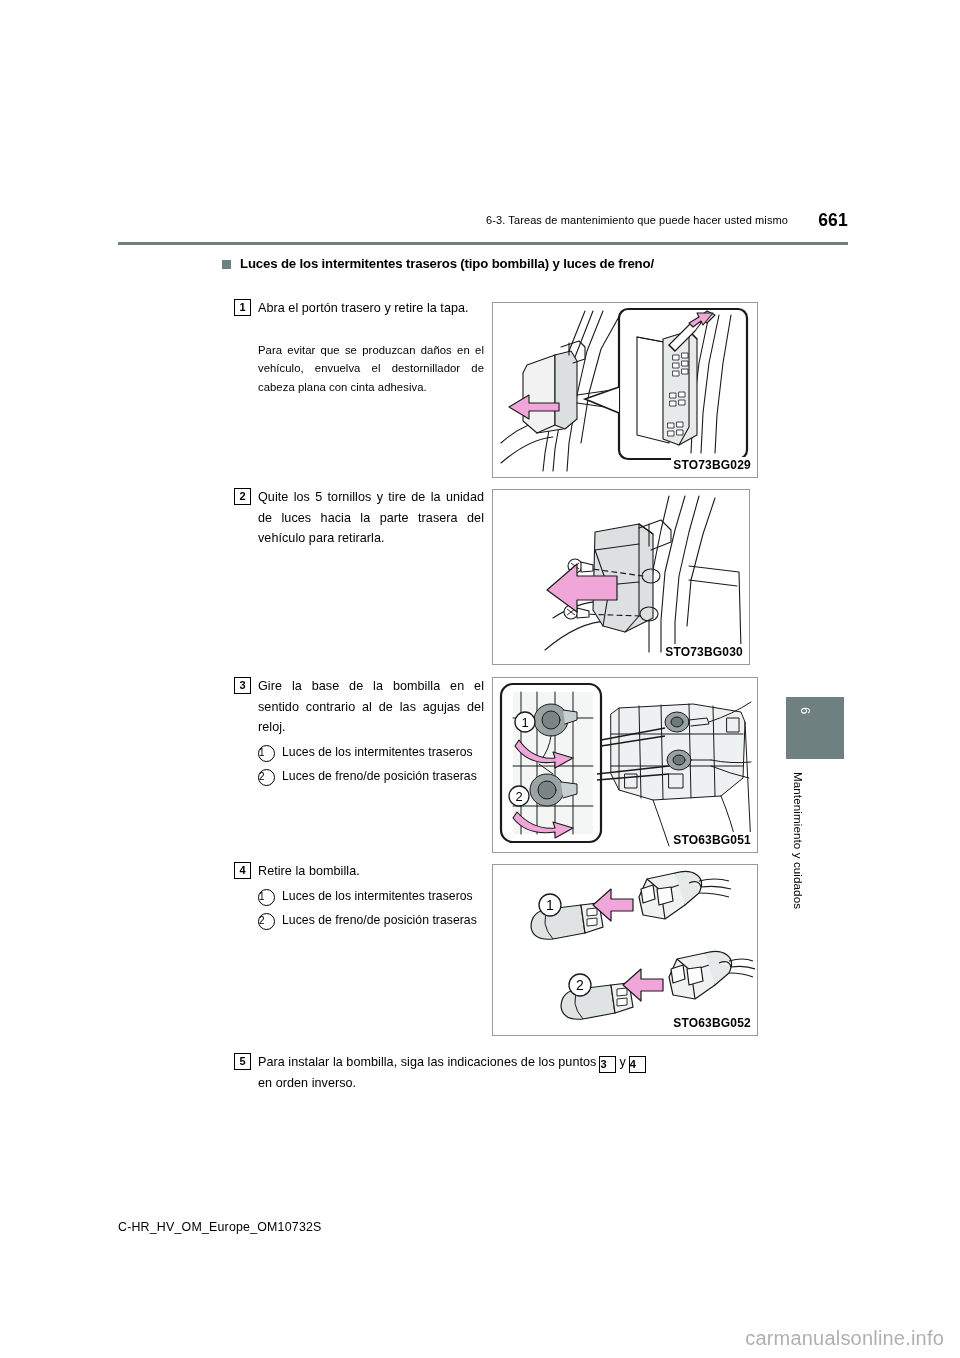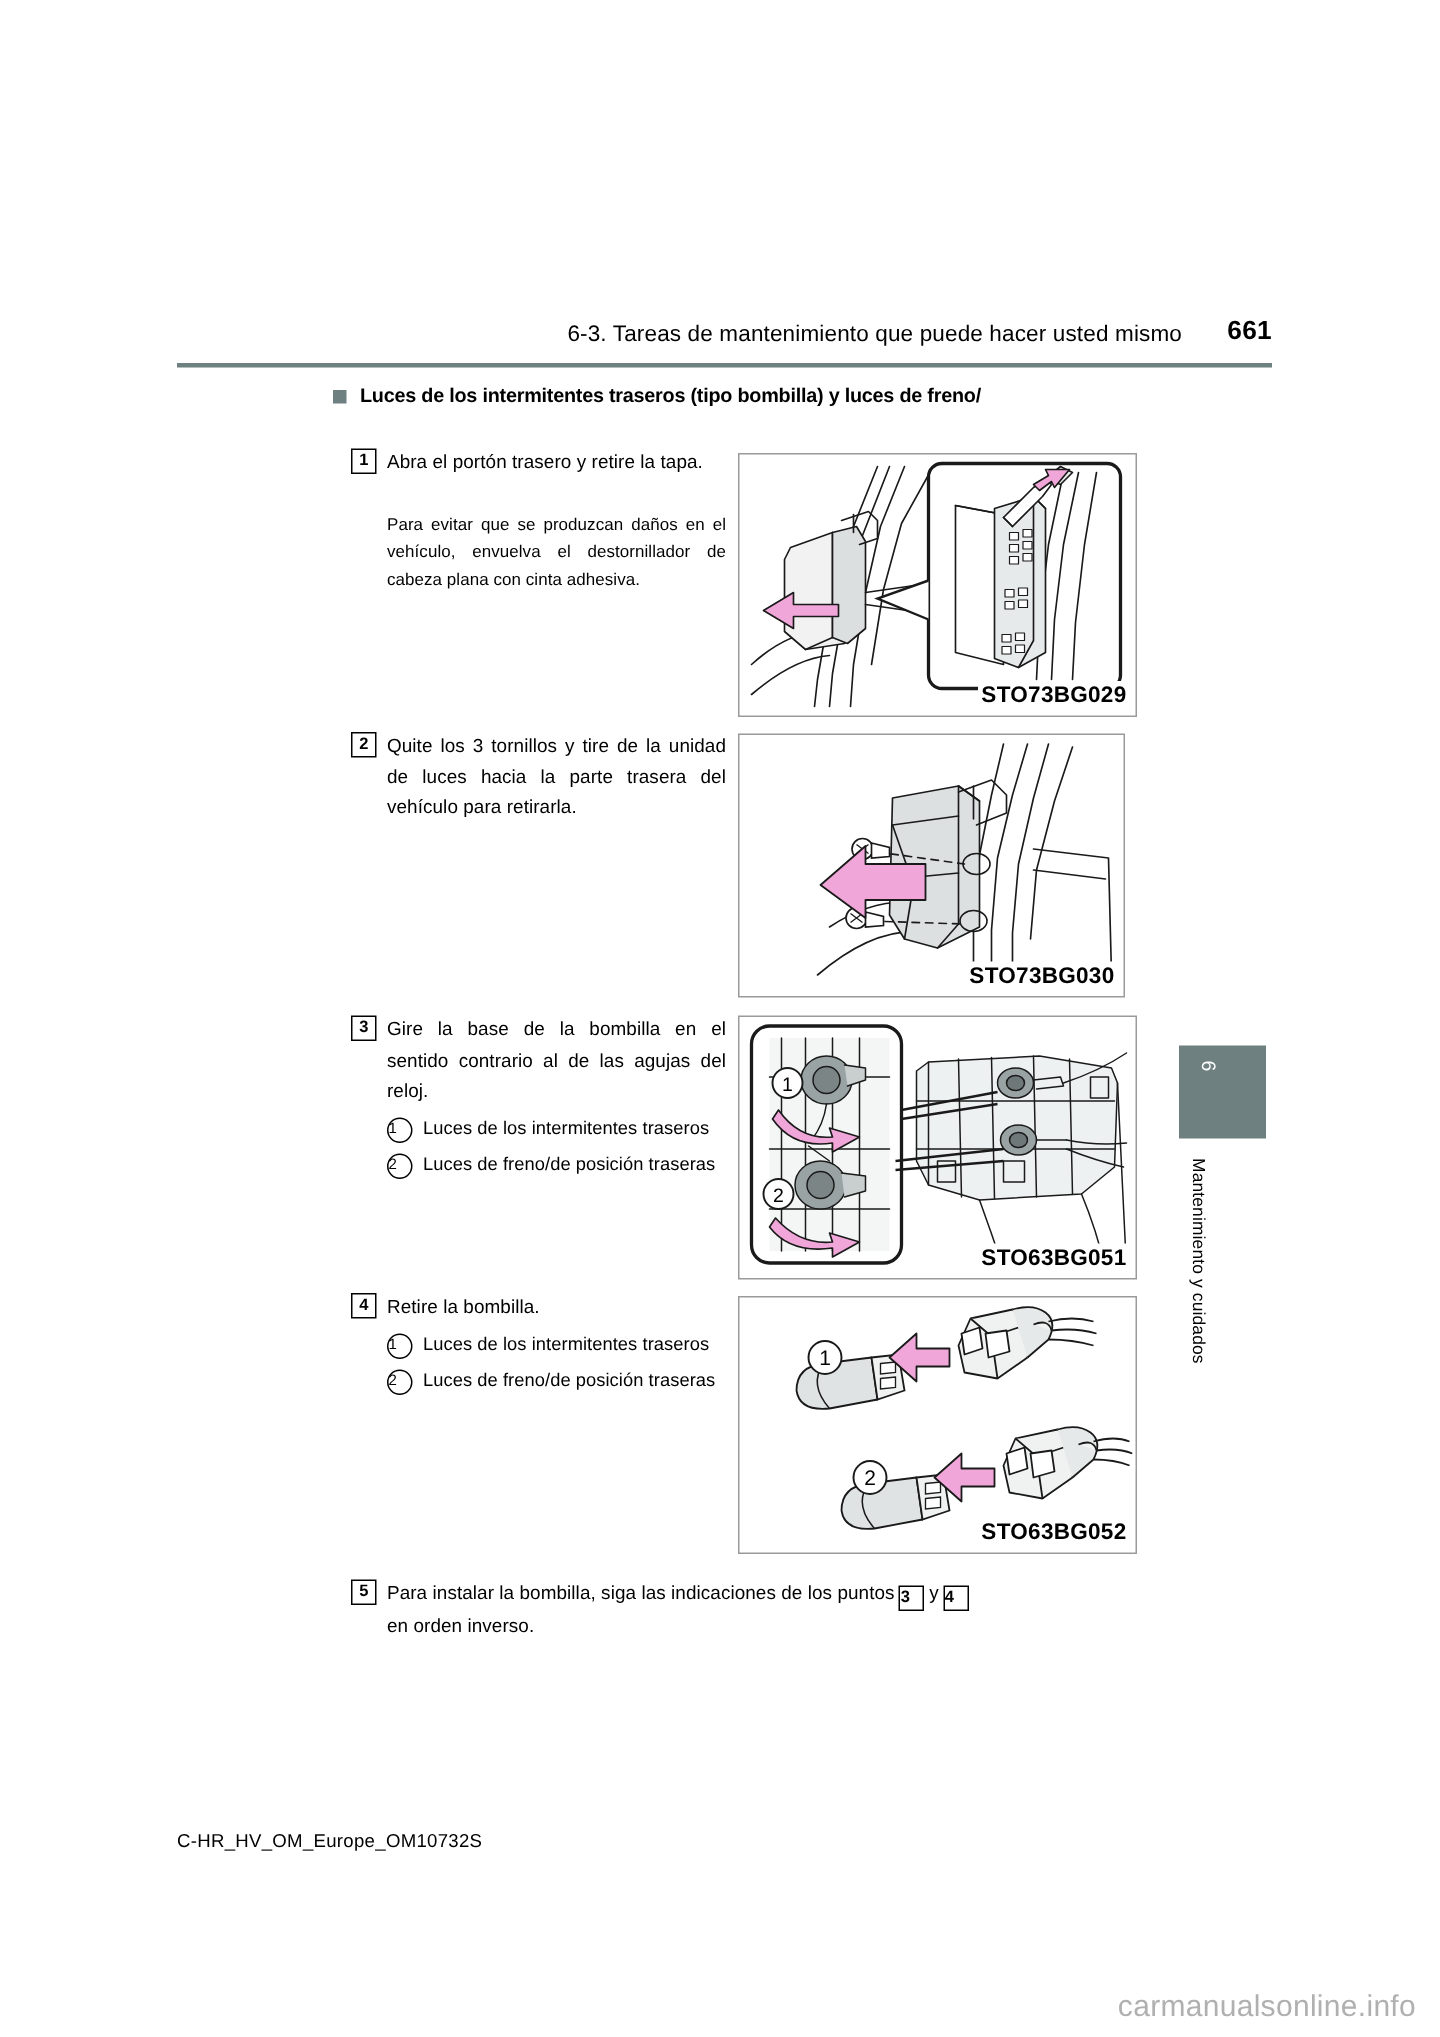--- a/index.html
+++ b/index.html
@@ -21,21 +21,21 @@
     position: absolute;
     left: 118px;
     top: 214px;
     width: 730px;
     height: 34px;
   }
   .header-title {
     position: absolute;
     right: 60px;
     top: 0;
-    font-size: 15px;
+    font-size: 11px;
     letter-spacing: 0.1px;
     white-space: nowrap;
     color: #000;
   }
   .header-pageno {
     position: absolute;
     right: 0;
     top: -4px;
     font-size: 17.5px;
     font-weight: bold;
@@ -172,21 +172,21 @@
   .fig {
     position: absolute;
     border: 1.6px solid #9a9a9a;
     background: #fff;
     box-sizing: border-box;
   }
   .fig-code {
     position: absolute;
     right: 4px;
     bottom: 4px;
-    font-size: 15px;
+    font-size: 12px;
     font-weight: bold;
     letter-spacing: 0.2px;
     background: #fff;
     padding: 1px 2px;
     margin-left: 44px;
   }
   .fig svg { display: block; }
 
   
   .side-tab {
@@ -255,21 +255,21 @@
       <p class="step-main">Abra el portón trasero y retire la tapa.</p>
       <p class="step-note">Para evitar que se produzcan daños en el vehículo, envuelva el destornillador de cabeza plana con cinta adhesiva.</p>
     </div>
   </div>
 </div>
 
 <div class="steps" style="top:487px;">
   <div class="step">
     <div class="step-num">2</div>
     <div class="step-body">
-      <p class="step-main">Quite los 3 tornillos y tire de la unidad de luces hacia la parte trasera del vehículo para retirarla.</p>
+      <p class="step-main">Quite los 5 tornillos y tire de la unidad de luces hacia la parte trasera del vehículo para retirarla.</p>
     </div>
   </div>
 </div>
 
 <div class="steps" style="top:676px;">
   <div class="step">
     <div class="step-num">3</div>
     <div class="step-body">
       <p class="step-main">Gire la base de la bombilla en el sentido contrario al de las agujas del reloj.</p>
       <ul class="sub-list">

